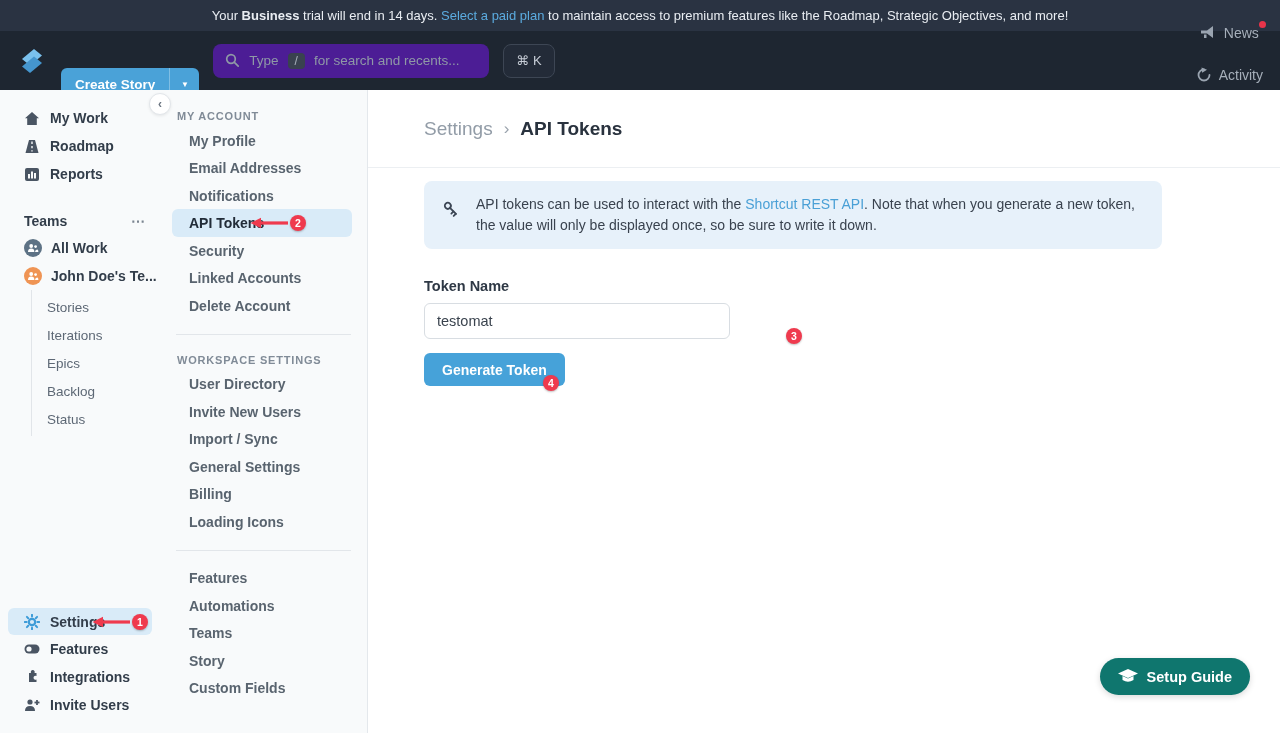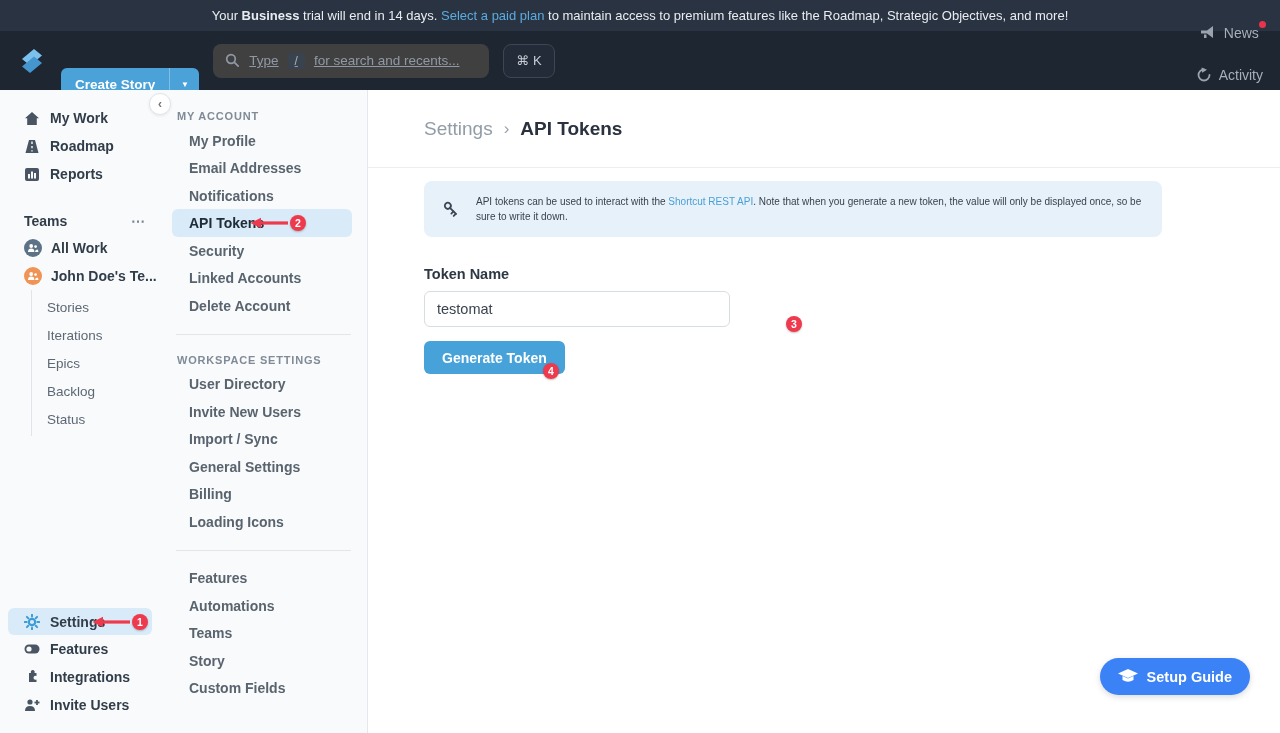--- a/index.html
+++ b/index.html
@@ -10,21 +10,21 @@
   .banner b { font-weight:700; }
   .banner a { color:#5babdf; text-decoration:none; cursor:pointer; }
 
   
   .header { height:59px; background:#1e2631; display:flex; align-items:center; padding:0 17px; gap:14px; }
   .logo { width:30px; height:30px; flex:0 0 auto; }
   .create-story { display:flex; height:34px; border-radius:6px; overflow:hidden; background:#4aa2d8; cursor:pointer;margin-top:48px; }
   .create-story .label { padding:0 14px; display:flex; align-items:center; color:#fff; font-weight:700; font-size:13.5px; }
   .create-story .caret { width:30px; display:flex; align-items:center; justify-content:center; border-left:1px solid rgba(255,255,255,.3); color:#fff; font-size:10px; }
   .create-story .caret::before { content:"▼"; transform:scale(.8); }
-  .search { width:276px; height:34px; background:#404040; border-radius:8px; display:flex; align-items:center; padding:0 12px; gap:9px; color:#8f99a6; font-size:13.5px; cursor:text;text-decoration:underline; }
+  .search { width:276px; height:34px; background:#4c1d95; border-radius:8px; display:flex; align-items:center; padding:0 12px; gap:9px; color:#8f99a6; font-size:13.5px; cursor:text; }
   .slash-chip { background:#39424f; border-radius:4px; padding:1px 7px; font-size:12px; color:#aab3be; }
   .kbd { height:34px; border:1px solid #3d4654; background:#232b38; border-radius:8px; color:#c7cdd6; font-size:13px; display:flex; align-items:center; padding:0 12px; margin-left:0; cursor:pointer; }
   .header-right { margin-left:auto; display:flex; align-items:center; gap:26px;flex-direction:column; }
   .h-item { display:flex; align-items:center; gap:7px; color:#a6afba; font-size:14px; cursor:pointer; position:relative; }
   .q-circle { width:15px; height:15px; border-radius:50%; background:#97a1ad; color:#1e2631; font-size:11px; font-weight:700; display:flex; align-items:center; justify-content:center; }
   .q-circle::before { content:"?"; }
   .news-dot { position:absolute; top:-4px; right:-7px; width:7px; height:7px; border-radius:50%; background:#e8344a; }
   .avatar { width:30px; height:30px; border-radius:50%; background:#0e1319; border:2px solid #ececec; color:#fff; font-weight:700; font-size:14px; display:flex; align-items:center; justify-content:center; cursor:pointer; position:relative; }
   .avatar .accent { position:absolute; right:6px; top:7px; width:3px; height:7px; background:#d9972f; }
 
@@ -59,33 +59,33 @@
   .collapse-btn::before { content:"‹"; font-weight:700; }
 
   
   .main { flex:1; background:#fff; position:relative; }
   .bread-bar { height:78px; display:flex; align-items:center; padding-left:56px; border-bottom:1px solid #eceff2; }
   .bread-parent { font-size:19px; color:#929ca7; cursor:pointer; }
   .bread-sep { font-size:17px; color:#9aa3ad; margin:0 11px; }
   .bread-current { font-size:19px; font-weight:700; color:#29323e; }
   .content { padding:13px 0 0 56px; }
   .info-box { width:738px; background:#e7f1fa; border-radius:8px; padding:13px 17px; display:flex; gap:15px; align-items:flex-start; }
-  .info-text { font-size:10px; line-height:1.5; color:#39424e; }
+  .info-text { font-size:14px; line-height:1.5; color:#39424e; }
   .info-text a { color:#4aa0d6; text-decoration:none; cursor:pointer; }
   .key-wrap { margin-top:5px; }
   .token-label { margin-top:29px; font-size:14.5px; font-weight:700; color:#2e3845; }
   .token-input-wrap { position:relative; width:370px; margin-top:9px; }
   .token-input { width:306px; height:36px; border:1px solid #d8dde2; border-radius:6px; padding:0 12px; font-size:14.5px; color:#3a434e; font-family:"Liberation Sans",sans-serif; background:#fff; outline:none; }
   .badge-3 { position:absolute; left:362px; top:25px; }
   .gen-wrap { position:relative; display:inline-block; margin-top:14px; }
   .gen-btn { background:#46a2d9; border:none; color:#fff; font-weight:700; font-size:14px; padding:0 18px; height:33px; border-radius:6px; cursor:pointer; font-family:"Liberation Sans",sans-serif; }
   .badge-4 { position:absolute; left:119px; top:22px; }
 
   
-  .setup-guide { position:absolute; right:30px; bottom:38px; height:37px; background:#3b82f6; border-radius:19px; display:flex; align-items:center; gap:9px; padding:0 18px; color:#fff; font-weight:700; font-size:14.5px; cursor:pointer; box-shadow:0 2px 6px rgba(0,0,0,.15); }
+  .setup-guide { position:absolute; right:30px; bottom:38px; height:37px; background:#0f766e; border-radius:19px; display:flex; align-items:center; gap:9px; padding:0 18px; color:#fff; font-weight:700; font-size:14.5px; cursor:pointer; box-shadow:0 2px 6px rgba(0,0,0,.15); }
 </style>
 </head>
 <body>
 
 <div class="banner"><span>Your </span><b>Business</b><span> trial will end in 14 days. </span><a>Select a paid plan</a><span> to maintain access to premium features like the Roadmap, Strategic Objectives, and more!</span></div>
 
 <div class="header">
   <svg class="logo" viewBox="0 0 30 30">
     <polygon points="5,13 17,3 25,9.5 13,19.5" fill="#7ac1ee"></polygon>
     <polygon points="5,20.5 17,10.5 25,17 13,27" fill="#4596cf"></polygon>

